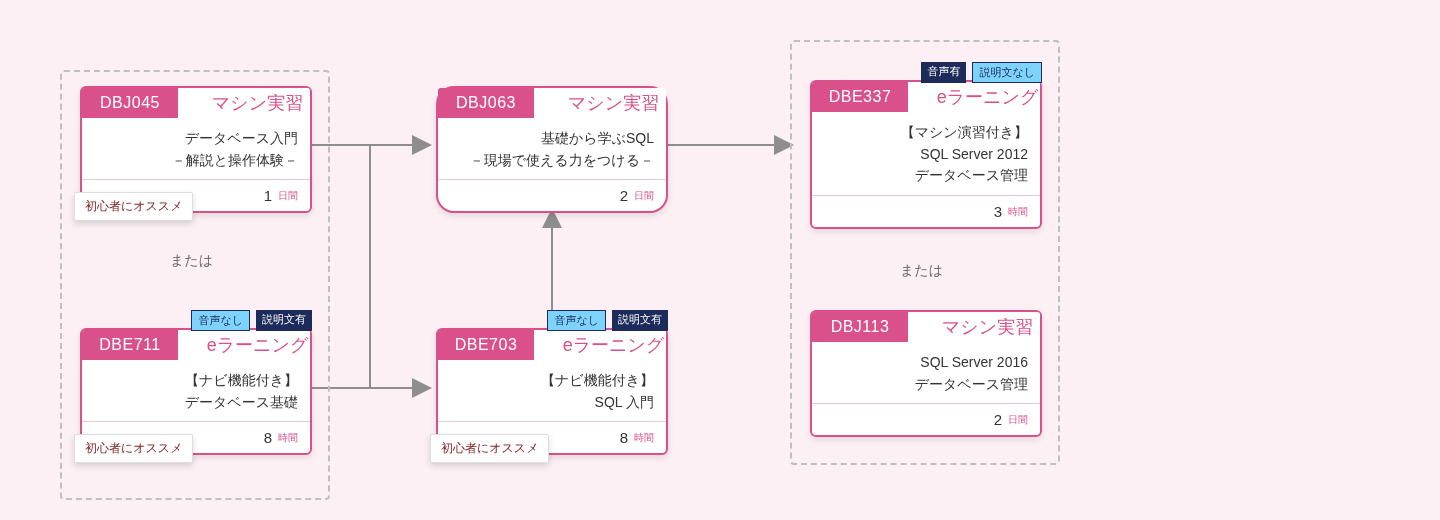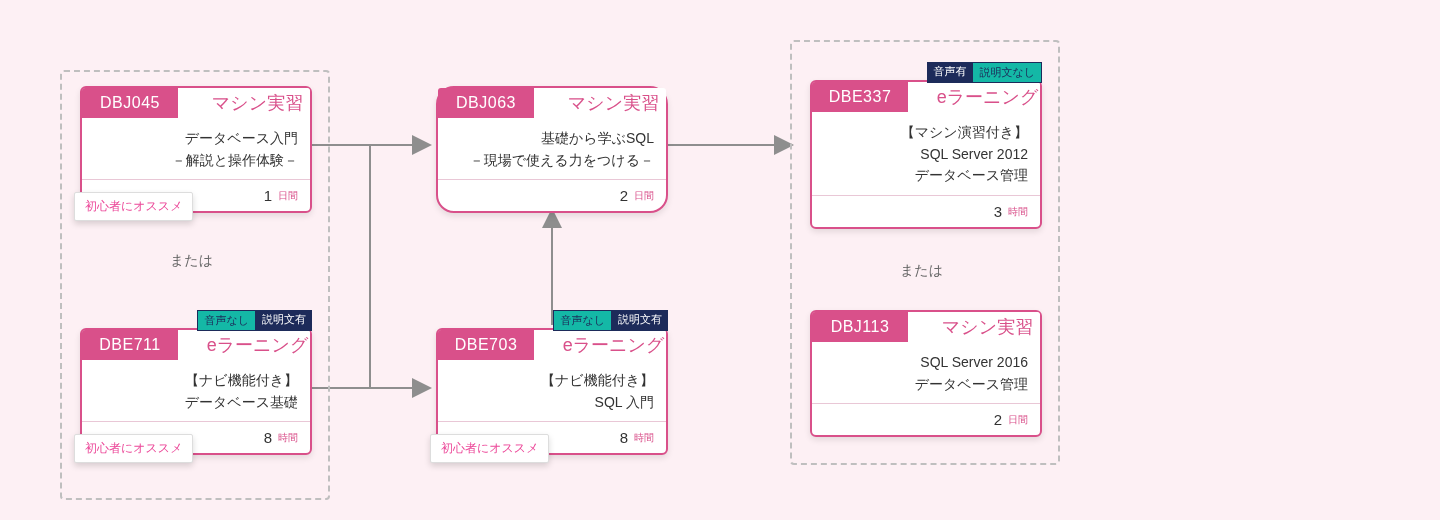--- a/index.html
+++ b/index.html
@@ -84,39 +84,39 @@
     color: #d9508a; font-size: 10px;
   }
   .beginner-badge {
     position: absolute;
     bottom: -10px;
     left: -8px;
     background: #fff;
     border: 1px solid #ddd;
     padding: 5px 10px;
     font-size: 12px;
-    color: #ec4899;
+    color: #7f1d1d;
     border-radius: 2px;
     box-shadow: 0 3px 6px rgba(0,0,0,0.15);
   }
   .top-tags {
     position: absolute;
     top: -20px;
     right: -2px;
     display: flex;
-    gap: 0;
+    gap: 6px;
   }
   .tag {
     font-size: 11px;
     padding: 2px 6px;
     color: #fff;
     background: #1d2b5a;
   }
   .tag.light {
-    background: #14b8a6;
+    background: #7dd3fc;
     color: #1d2b5a;
     border: 1px solid #1d2b5a;
   }
   .or-label {
     position: absolute;
     color: #666;
     font-size: 14px;
   }
   svg.arrows {
     position: absolute;

